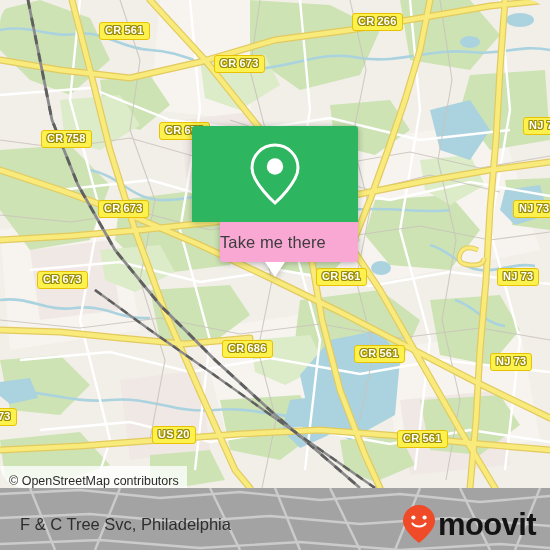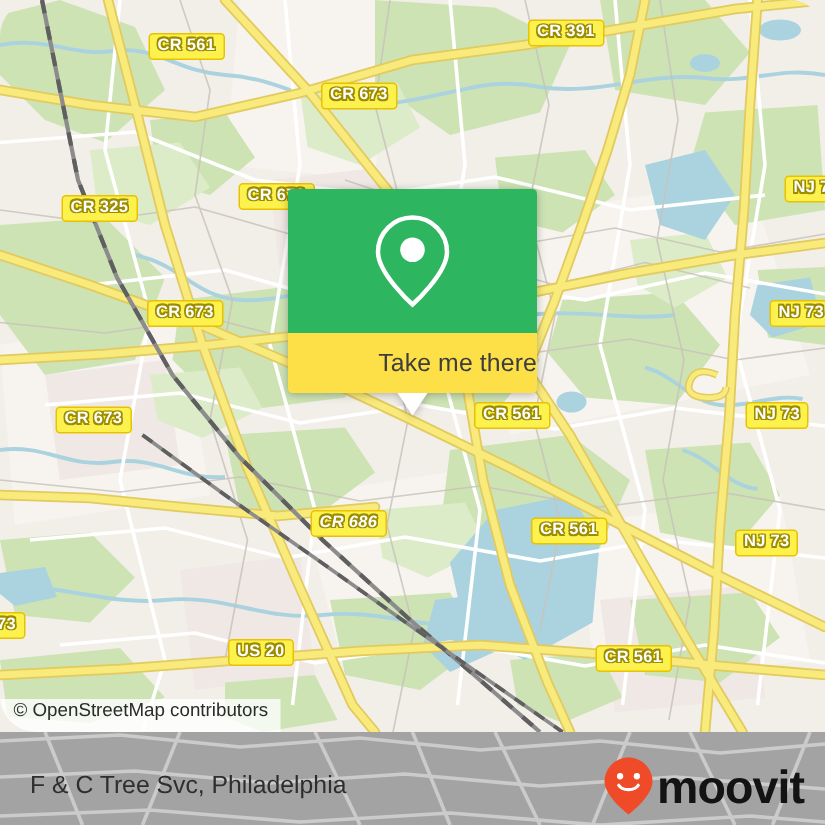--- a/index.html
+++ b/index.html
@@ -68,25 +68,26 @@
   #popup-head {
     height: 96px;
     background: #2eb55f;
     border-radius: 3px 3px 0 0;
     display: flex;
     align-items: center;
     justify-content: center;
   }
   #popup-body {
     height: 40px;
-    background: #fde047;
+    background: #f9a8d4;
     border-radius: 0 0 3px 3px;
     display: flex;
     align-items: center;
-    justify-content: flex-end;
+    justify-content: flex-start;
+    margin-left: 28px;
   }
   #popup-label {
     color: #3d3d3d;
     font-size: 16.5px;
     letter-spacing: 0.1px;
   }
   #popup-tail {
     position: absolute;
     left: 0; top: 136px;
     width: 100%;
@@ -94,21 +95,21 @@
     overflow: visible;
   }
 
   
   #attribution {
     position: absolute;
     left: 0; top: 466px;
     height: 22px;
     background: rgba(255,255,255,0.78);
     display: flex;
-    align-items: flex-start;
+    align-items: flex-end;
     padding: 0 8px 0 9px;
     font-size: 12.5px;
     color: #2b2b2b;
     z-index: 30;
     white-space: nowrap;
   }
 
   
   #bottombar {
     position: absolute;
@@ -301,31 +302,31 @@
           <path d="M28 0 L40 60 L52 120 L78 185 L115 250 L160 305 L215 360 L272 412 L330 462 L360 488" stroke="#5f5f5f" stroke-width="2.8" fill="none" stroke-dasharray="9 9"></path>
         </g>
         <g>
           <path d="M95 290 L150 330 L210 372 L272 416 L335 460 L375 488" stroke="#8c8c8c" stroke-width="2.4" fill="none"></path>
           <path d="M95 290 L150 330 L210 372 L272 416 L335 460 L375 488" stroke="#5f5f5f" stroke-width="2.4" fill="none" stroke-dasharray="8 8"></path>
         </g>
       </g>
     </svg>
 
     <div class="shield" style="left:99px;  top:22px;">CR 561</div>
-    <div class="shield" style="left:352px; top:13px;">CR 391</div>
+    <div class="shield" style="left:352px; top:13px;">CR 266</div>
     <div class="shield" style="left:214px; top:55px;">CR 673</div>
-    <div class="shield" style="left:41px;  top:130px;">CR 325</div>
+    <div class="shield" style="left:41px;  top:130px;">CR 758</div>
     <div class="shield" style="left:159px; top:122px;">CR 673</div>
     <div class="shield" style="left:523px; top:117px;">NJ 73</div>
     <div class="shield" style="left:98px;  top:200px;">CR 673</div>
     <div class="shield" style="left:513px; top:200px;">NJ 73</div>
     <div class="shield" style="left:37px;  top:271px;">CR 673</div>
     <div class="shield" style="left:316px; top:268px;">CR 561</div>
     <div class="shield" style="left:497px; top:268px;">NJ 73</div>
-    <div class="shield" style="left:207px; top:340px;font-style:italic;">CR 686</div>
+    <div class="shield" style="left:222px; top:340px;">CR 686</div>
     <div class="shield" style="left:354px; top:345px;">CR 561</div>
     <div class="shield" style="left:490px; top:353px;">NJ 73</div>
     <div class="shield" style="left:-8px;  top:408px;">73</div>
     <div class="shield" style="left:152px; top:426px;">US 20</div>
     <div class="shield" style="left:397px; top:430px;">CR 561</div>
 
 
     <div id="popup">
       <div id="popup-head">
         <svg width="56" height="66" viewBox="0 0 56 66">

